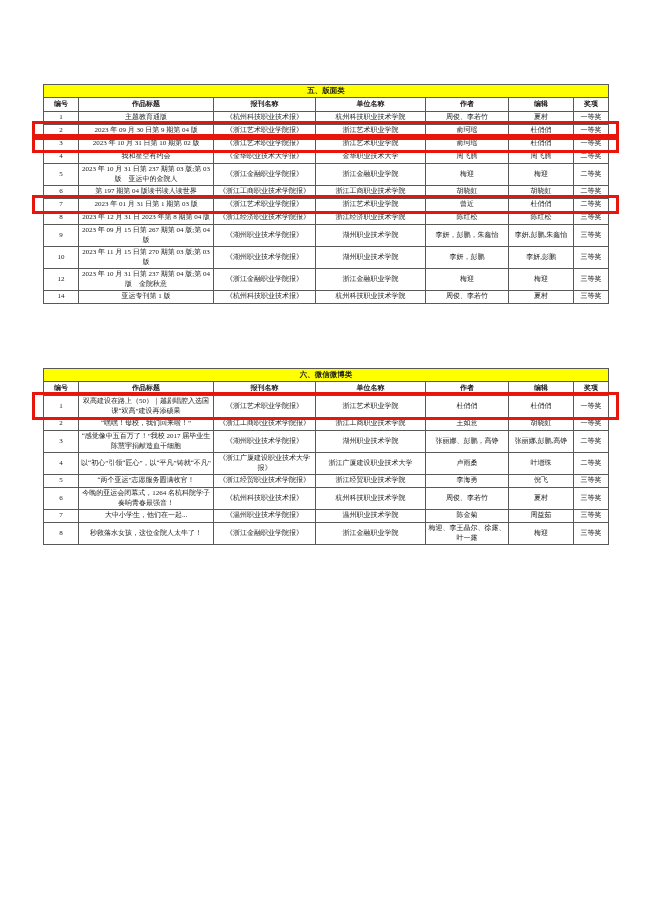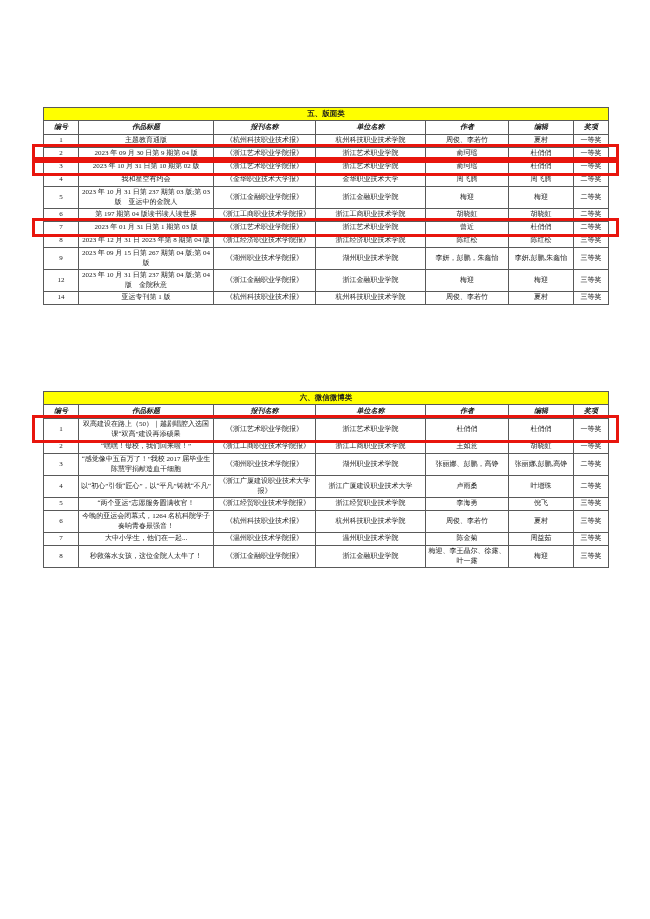--- a/index.html
+++ b/index.html
@@ -13,42 +13,40 @@
     height: 919px;
     background: #ffffff;
     font-family: "Liberation Serif", serif;
     color: #1a1a1a;
     overflow: hidden;
   }
   .table-wrap {
     position: absolute;
     left: 43px;
     width: 565px;
-    margin-top: 23px;
   }
   table.awards {
     width: 565px;
     border-collapse: collapse;
     table-layout: fixed;
     font-size: 7px;
   }
   table.awards td, table.awards th {
     border: 1px solid #595959;
     text-align: center;
     vertical-align: middle;
     padding: 1px 2px;
     line-height: 9.5px;
     height: 10px;
     overflow: hidden;
     word-break: break-all;
   }
   table.awards th {
     font-weight: bold;
     height: 11px;
-    font-style: italic;
   }
   td.title-cell {
     background: #ffff00;
     font-weight: bold;
     height: 9px;
     line-height: 9px;
     font-size: 7.5px;
   }
   .red-box {
     position: absolute;
@@ -160,20 +158,29 @@
             <td>陈红松</td>
             <td>三等奖</td>
           </tr>
           <tr>
             <td>9</td>
             <td>2023 年 09 月 15 日第 267 期第 04 版;第 04 版</td>
             <td>《湖州职业技术学院报》</td>
             <td>湖州职业技术学院</td>
             <td>李妍，彭鹏，朱鑫怡</td>
             <td>李妍,彭鹏,朱鑫怡</td>
+            <td>三等奖</td>
+          </tr>
+          <tr>
+            <td>10</td>
+            <td>2023 年 11 月 15 日第 270 期第 03 版;第 03 版</td>
+            <td>《湖州职业技术学院报》</td>
+            <td>湖州职业技术学院</td>
+            <td>李妍，彭鹏</td>
+            <td>李妍,彭鹏</td>
             <td>三等奖</td>
           </tr>
           <tr>
             <td>12</td>
             <td>2023 年 10 月 31 日第 237 期第 04 版;第 04 版　金院秋意</td>
             <td>《浙江金融职业学院报》</td>
             <td>浙江金融职业学院</td>
             <td>梅迎</td>
             <td>梅迎</td>
             <td>三等奖</td>

